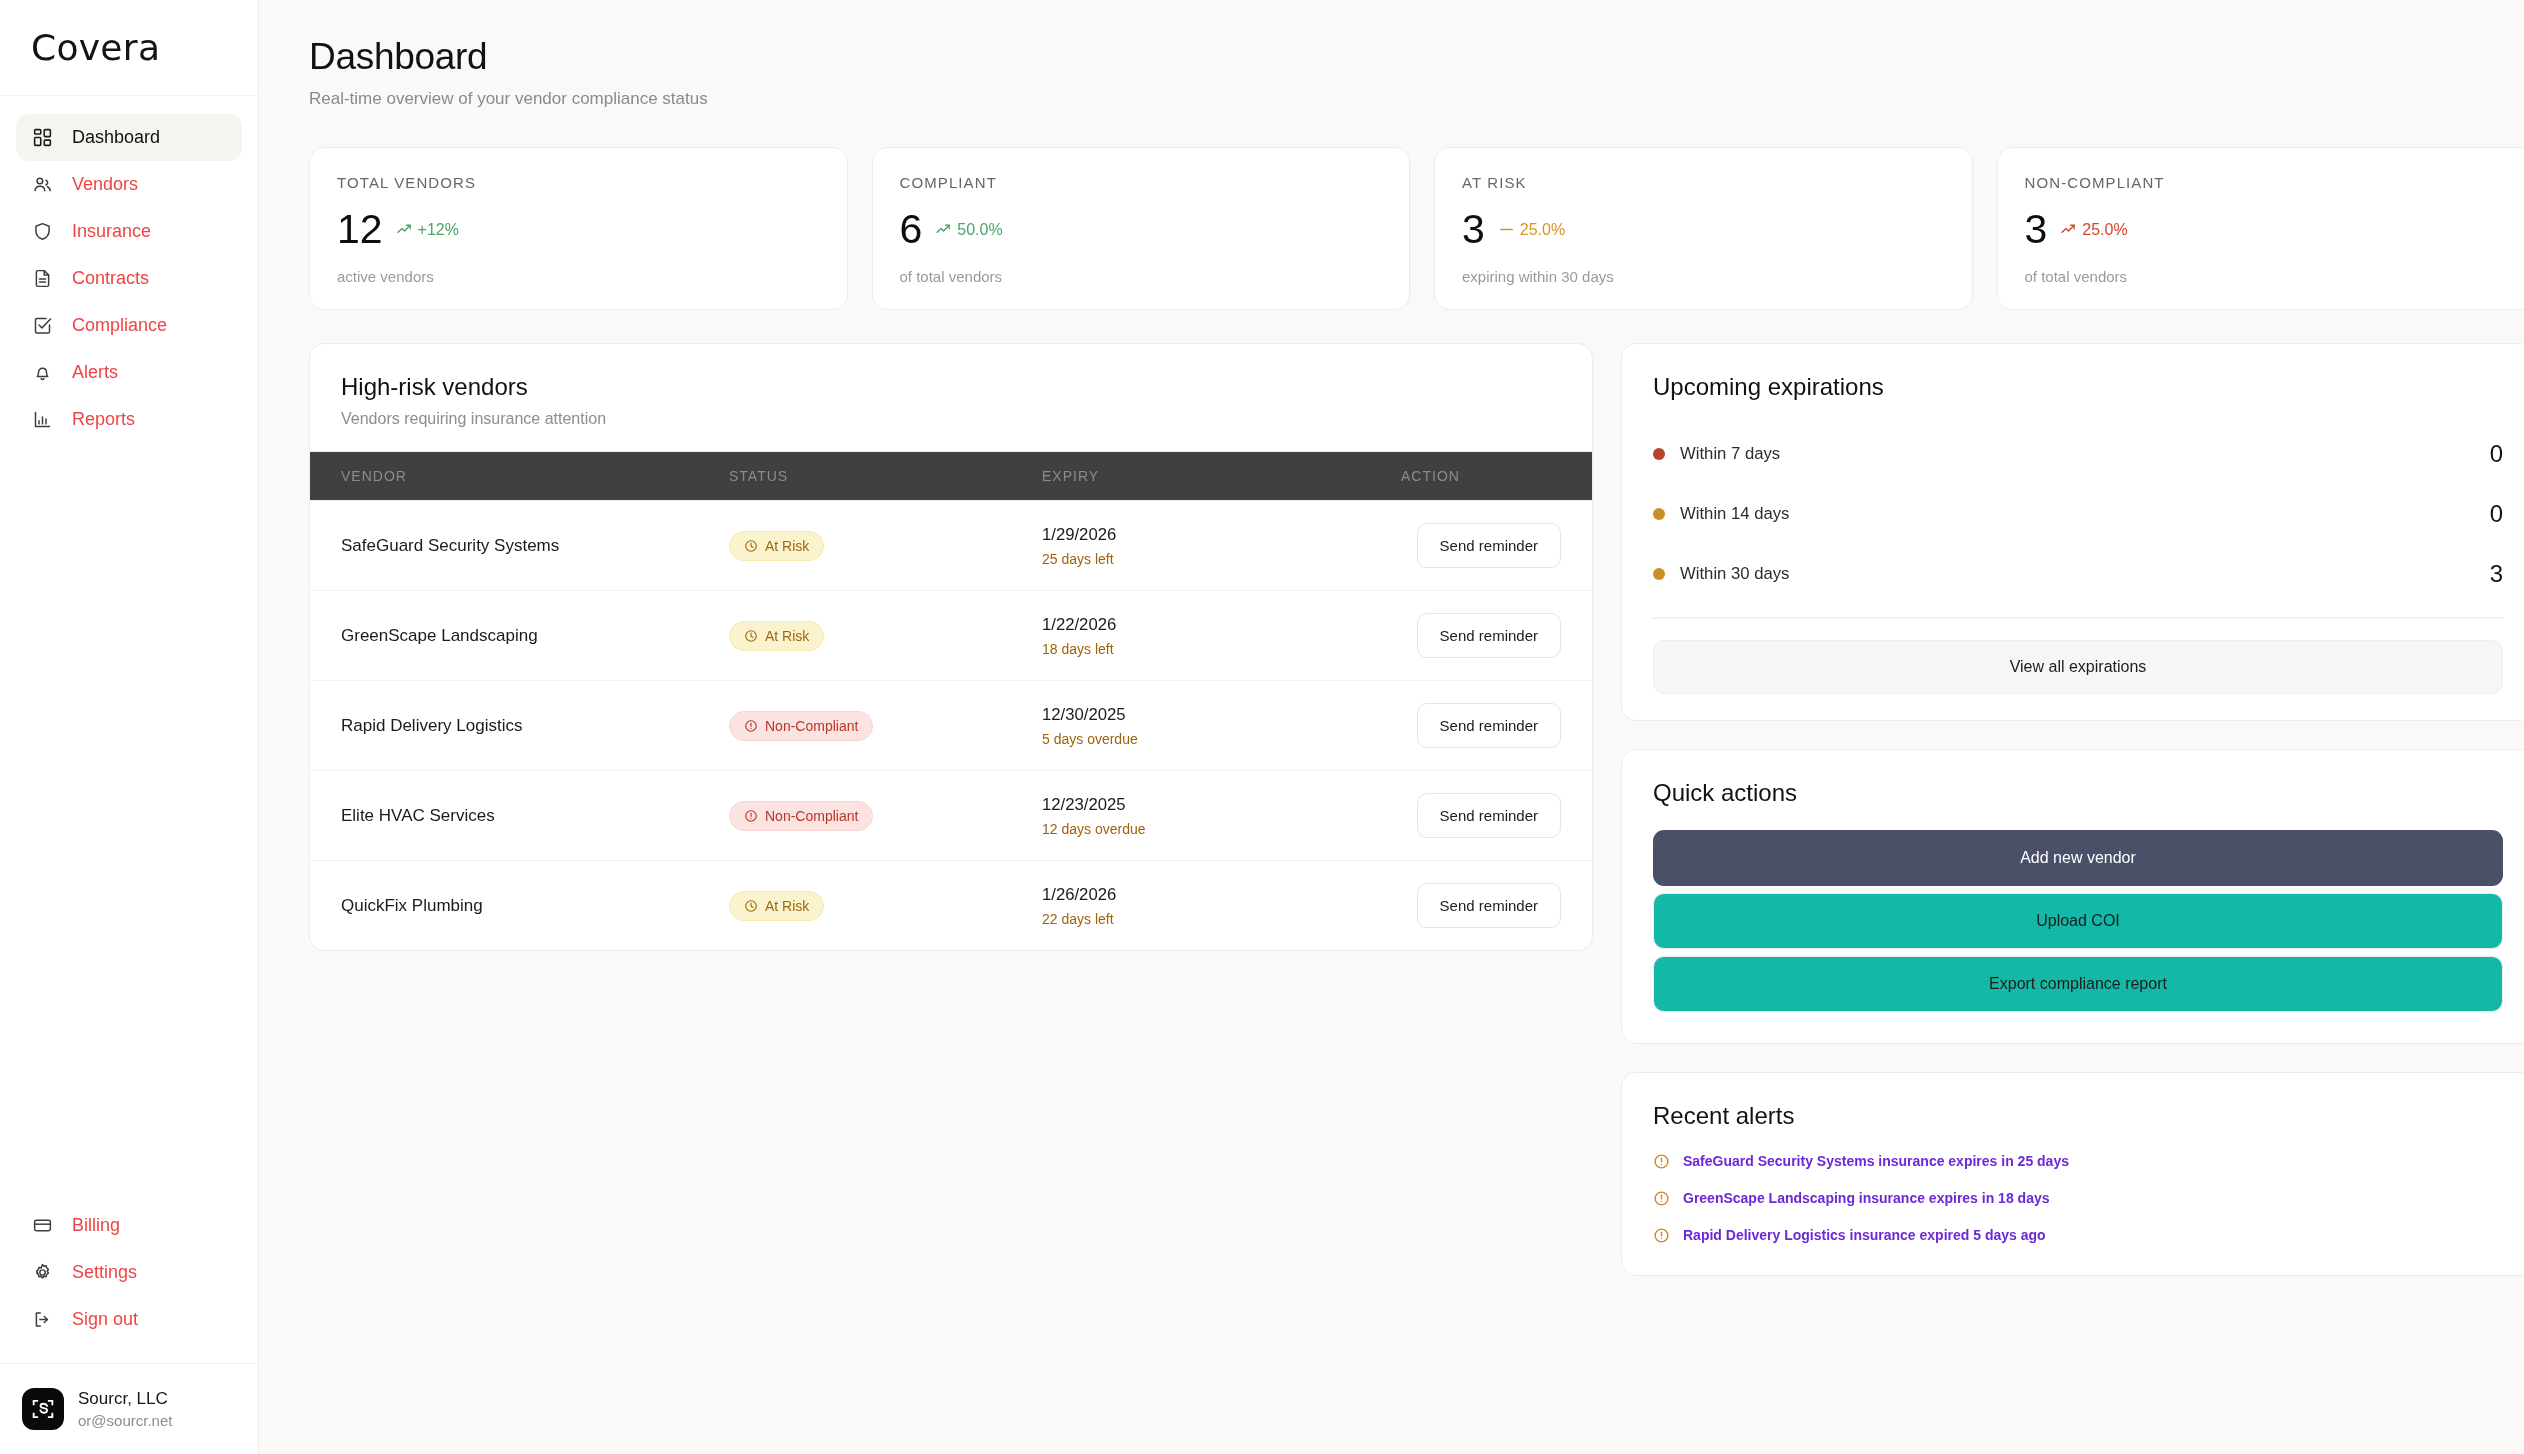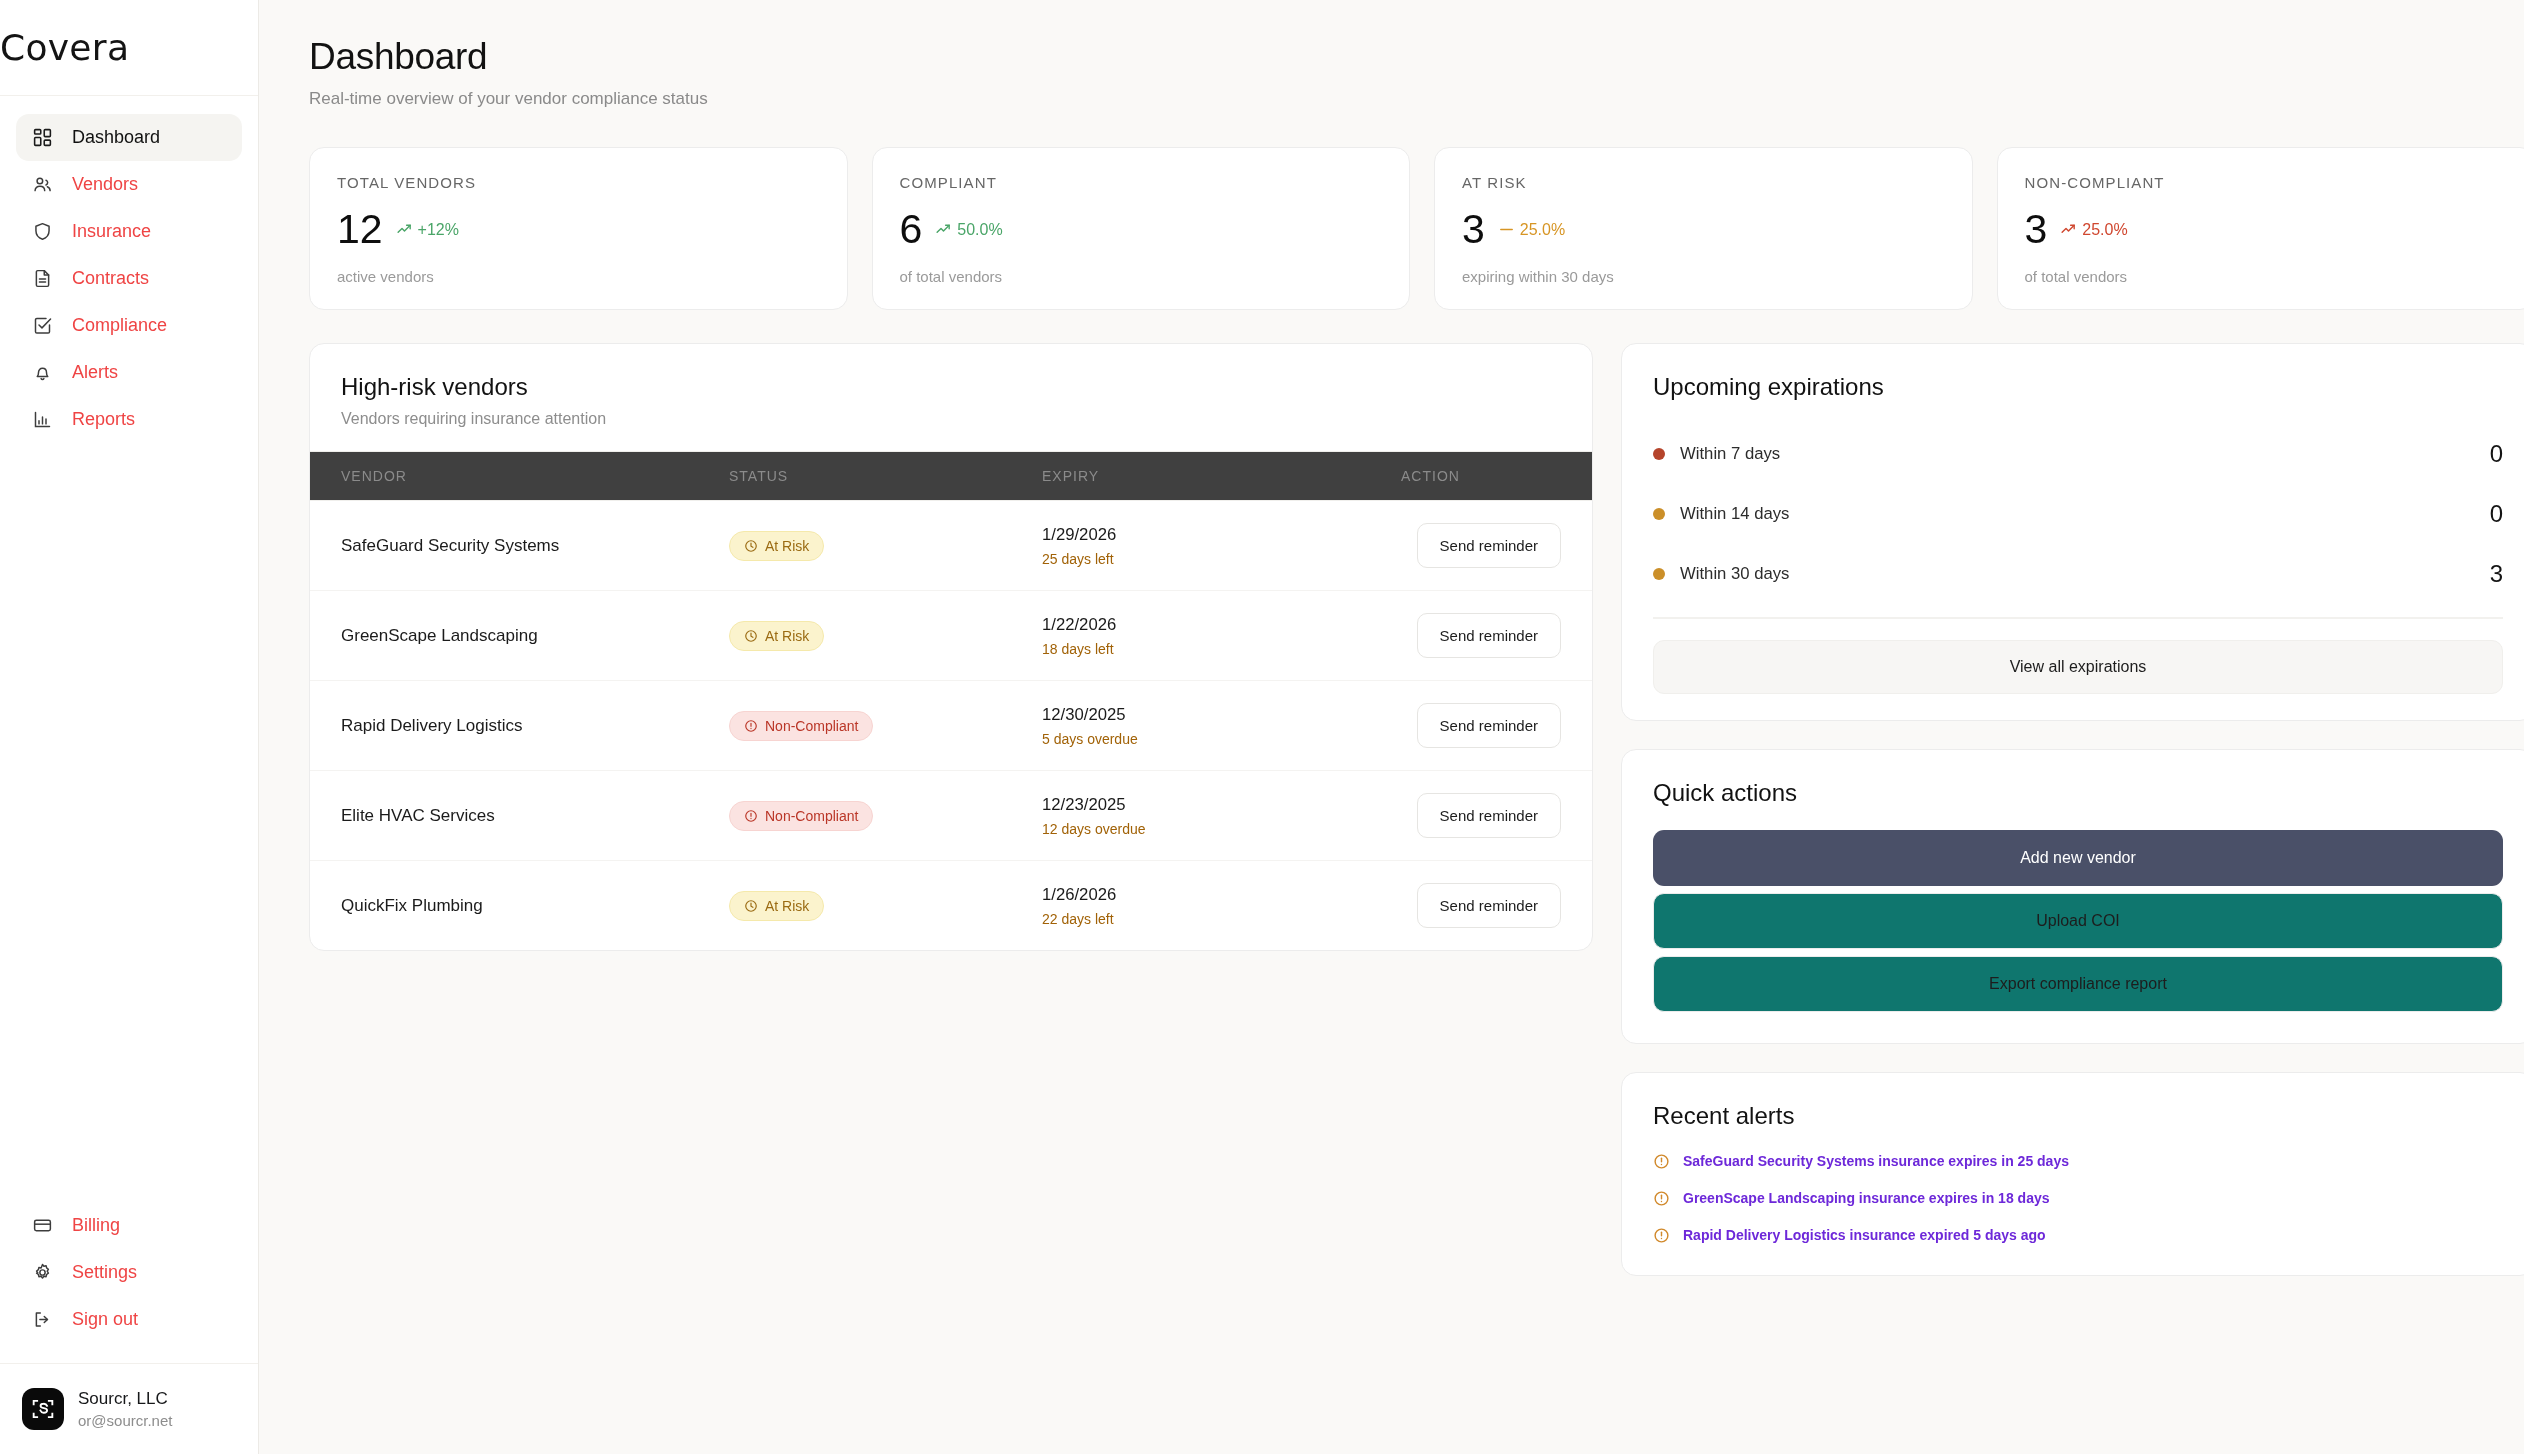--- a/index.html
+++ b/index.html
@@ -15,20 +15,21 @@
   
   .sidebar {
     width:259px; height:1454px; flex:0 0 259px;
     background:#ffffff;
     border-right:1.5px solid #eceae6;
     display:flex; flex-direction:column;
   }
   .brand {
     height:96px; flex:0 0 96px;
     display:flex; align-items:center;
+    padding-left:31px;
     border-bottom:1.5px solid #f2f0ec;
   }
   .brand-name {
     font-size:36px; font-weight:400; letter-spacing:0.3px;
     color:#141414; font-family:"DejaVu Sans", sans-serif;
   }
   .nav { padding:18px 16px 0 16px; }
   .nav-item {
     display:flex; align-items:center; gap:18px;
     height:47px; padding:0 15px;
@@ -143,21 +144,21 @@
   
   .qa-list { padding:0 31px 31px 31px; display:flex; flex-direction:column; gap:7px; }
   .btn-primary {
     display:block; width:100%; text-align:center;
     background:#4a5068; color:#ffffff;
     border:none; border-radius:11px; padding:19px 0; font-size:16px;
     font-family:"Liberation Sans", sans-serif;
   }
   .btn-secondary {
     display:block; width:100%; text-align:center;
-    background:#0f766e; color:#1d1d1d;
+    background:#14b8a6; color:#1d1d1d;
     border:1.5px solid #ececec; border-radius:11px; padding:18px 0; font-size:16px;
     font-family:"Liberation Sans", sans-serif;
   }
 
   
   .alert-list { padding:0 31px 31px 31px; display:flex; flex-direction:column; gap:20px; }
   .alert-row { display:flex; align-items:center; gap:13px; }
   .alert-row svg { width:17px; height:17px; flex:0 0 17px; }
   .alert-text { font-size:14px; color:#6d28d9;font-weight:bold; }
 </style>

